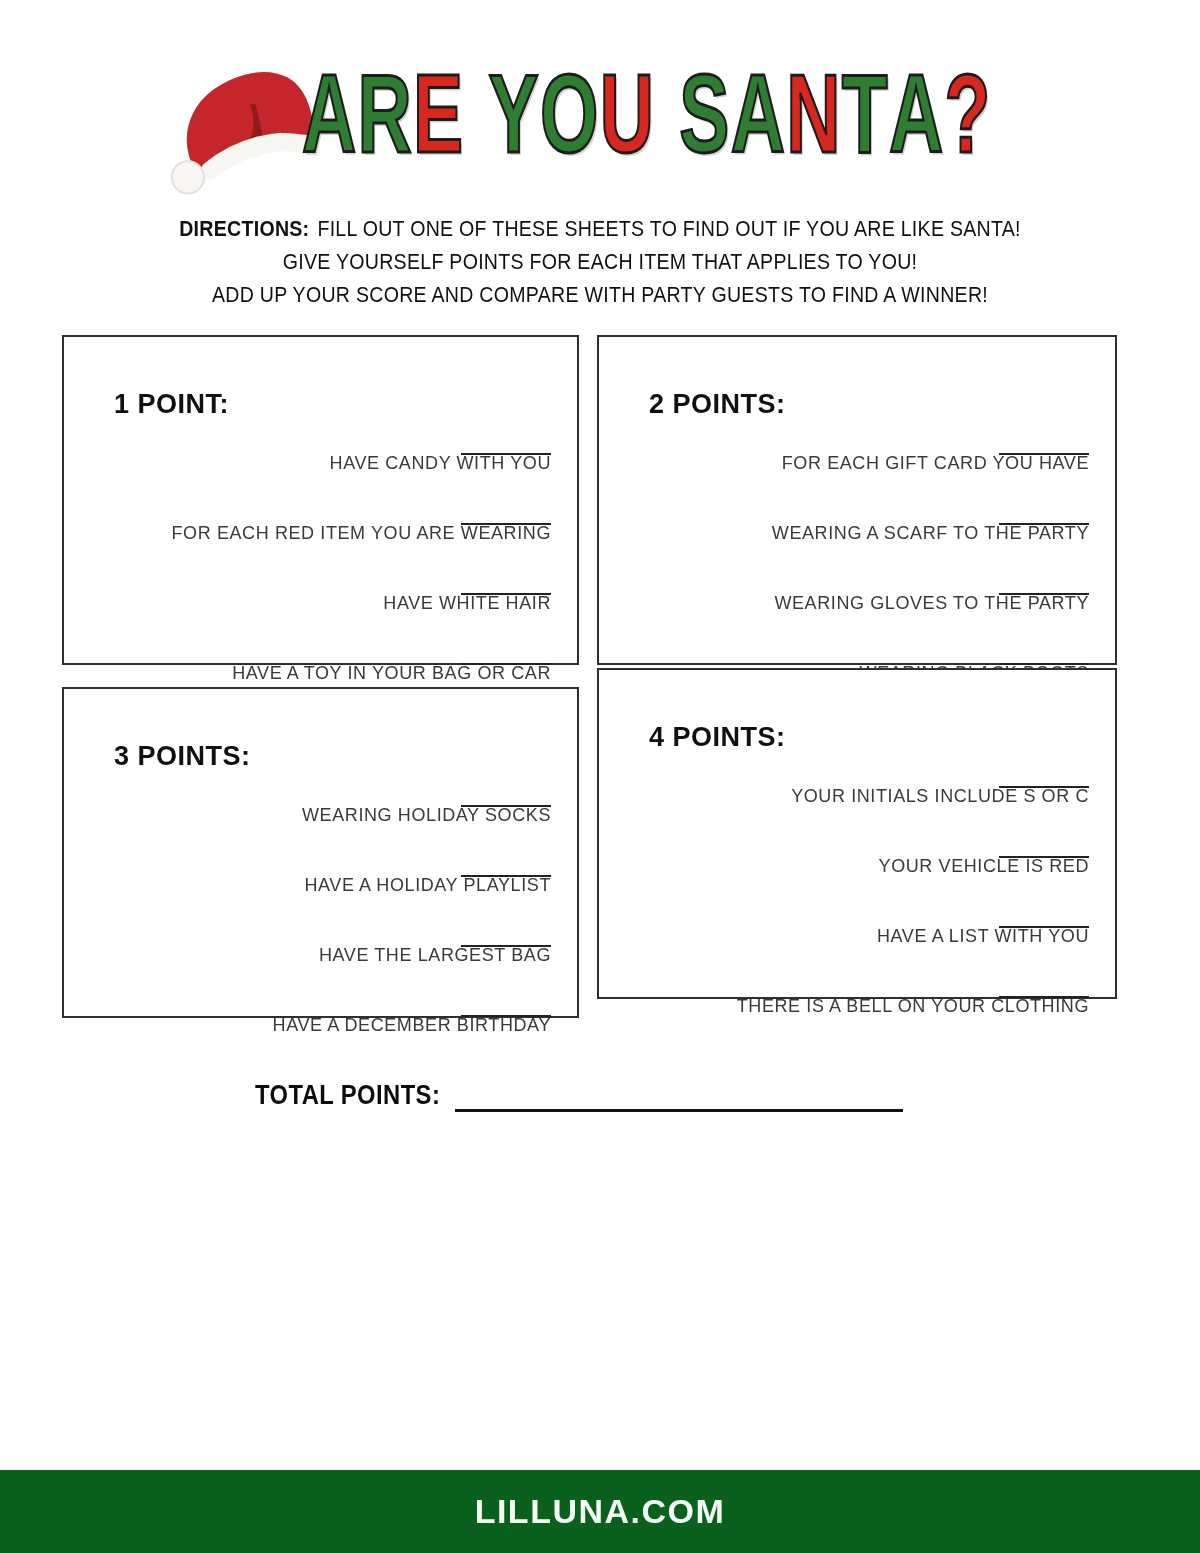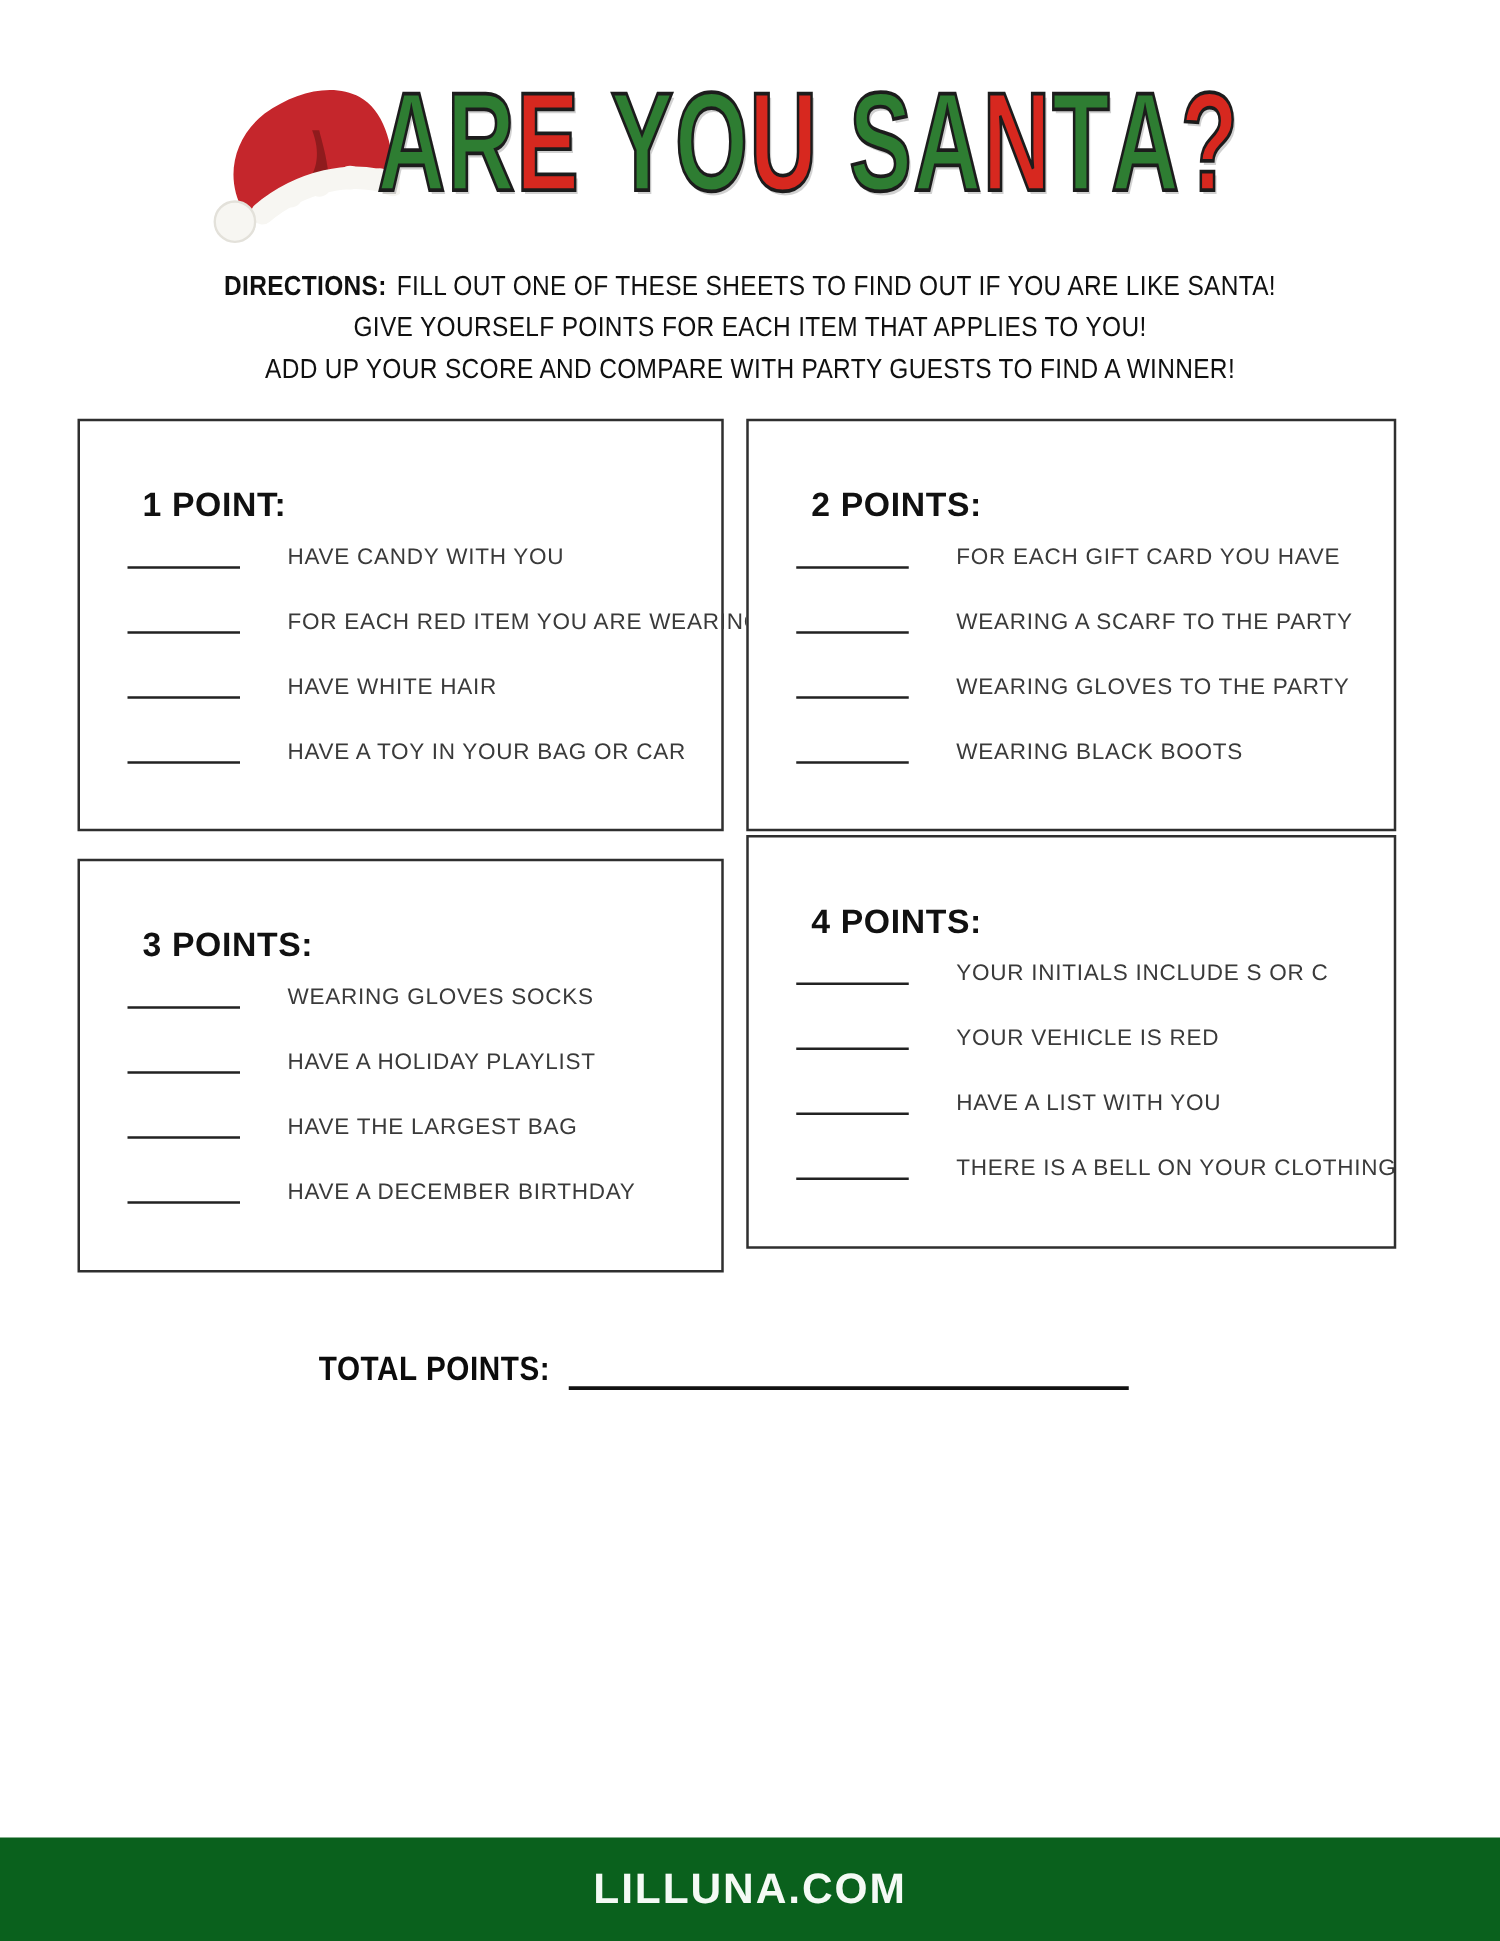--- a/index.html
+++ b/index.html
@@ -48,21 +48,21 @@
   }
   .box-1{left:62px;top:335px;width:517px;height:330px;}
   .box-2{left:597px;top:335px;width:520px;height:330px;}
   .box-3{left:62px;top:687px;width:517px;height:331px;}
   .box-4{left:597px;top:668px;width:520px;height:331px;}
   .box-heading{
     margin:12px;font-size:27px;font-weight:bold;letter-spacing:0.5px;color:#111;
     line-height:31px;
   }
   .item-list{margin-top:0;}
-  .item-row{display:flex;align-items:flex-end;margin-top:32px;}
+  .item-row{display:flex;align-items:flex-end;margin-top:32px;flex-direction:column;}
   .item-row:first-child{margin-top:15px;}
   .blank{
     flex:none;width:90px;height:18px;
     border-bottom:2px solid #222;
   }
   .item-label{
     margin-left:38px;font-size:18px;letter-spacing:0.6px;color:var(--item-ink);
     line-height:1;position:relative;top:-1px;white-space:nowrap;
   }
   
@@ -163,21 +163,21 @@
             <span class="item-label">WEARING BLACK BOOTS</span>
           </div>
         </div>
     </section>
 
     <section class="box box-3">
       <h2 class="box-heading">3 POINTS:</h2>
       <div class="item-list">
           <div class="item-row">
             <span class="blank"></span>
-            <span class="item-label">WEARING GLOVES SOCKS</span>
+            <span class="item-label">WEARING HOLIDAY SOCKS</span>
           </div>
           <div class="item-row">
             <span class="blank"></span>
             <span class="item-label">HAVE A HOLIDAY PLAYLIST</span>
           </div>
           <div class="item-row">
             <span class="blank"></span>
             <span class="item-label">HAVE THE LARGEST BAG</span>
           </div>
           <div class="item-row">

